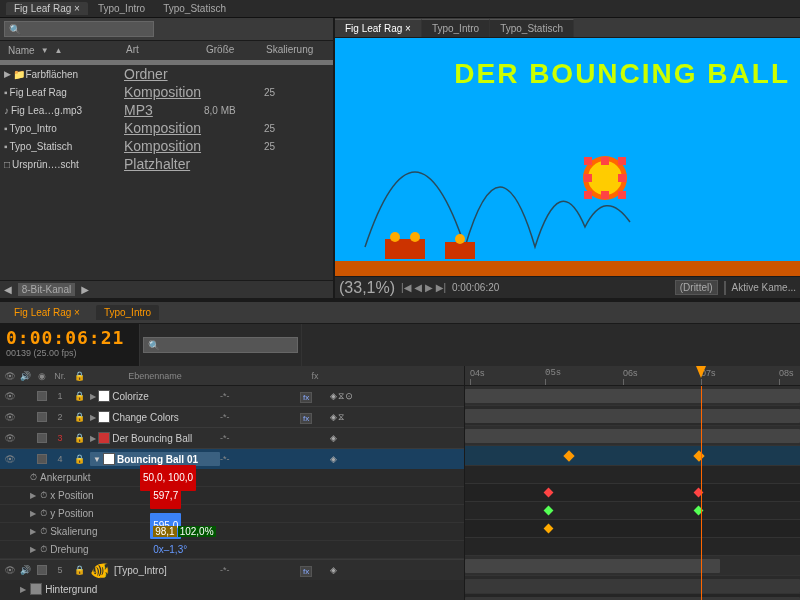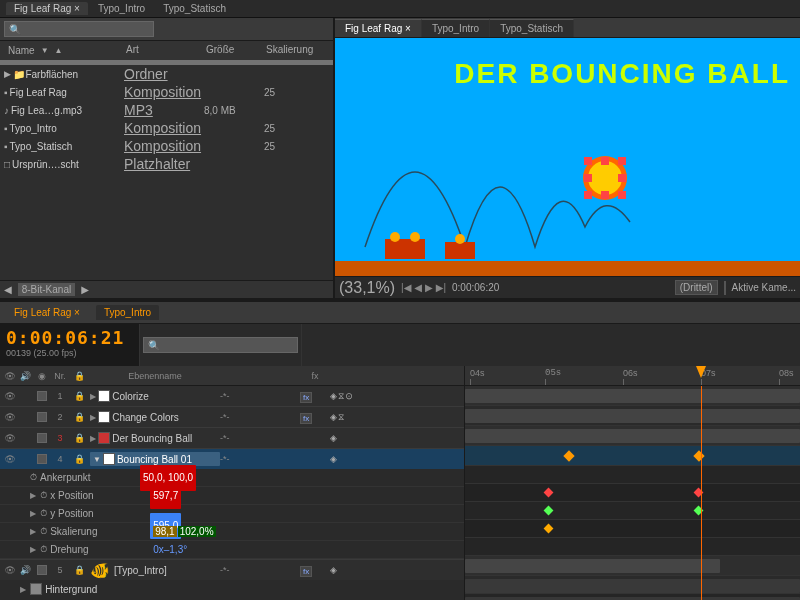--- a/index.html
+++ b/index.html
@@ -374,21 +374,21 @@
       <div class="layer-row">
         <div class="layer-main selected">
           <div style="text-align:center; font-size:9px; color:#888;">👁</div>
           <div></div>
           <div style="width:10px;height:10px;background:#555;border:1px solid #666;margin:auto;"></div>
           <div class="layer-num">4</div>
           <div style="font-size:9px; color:#888; text-align:center;">🔒</div>
           <div class="layer-name-cell" style="background:#3a6080; padding:1px 3px; border-radius:1px;">
             <span class="expand-arrow" style="color:#ccc;">▼</span>
             <span class="layer-color" style="background:#fff;"></span>
-            <span style="color:#fff; font-weight:normal;">Bouncing Ball 01</span>
+            <span style="color:#fff; font-weight:bold;">Bouncing Ball 01</span>
           </div>
           <div style="font-size:9px;color:#888;">-*-</div>
           <div></div>
           <div style="display:flex;gap:1px;font-size:9px;color:#aaa;">
             <span>◈</span>
           </div>
         </div>
 
         <div class="sub-prop">
           <span class="stopwatch-icon">⏱</span>

